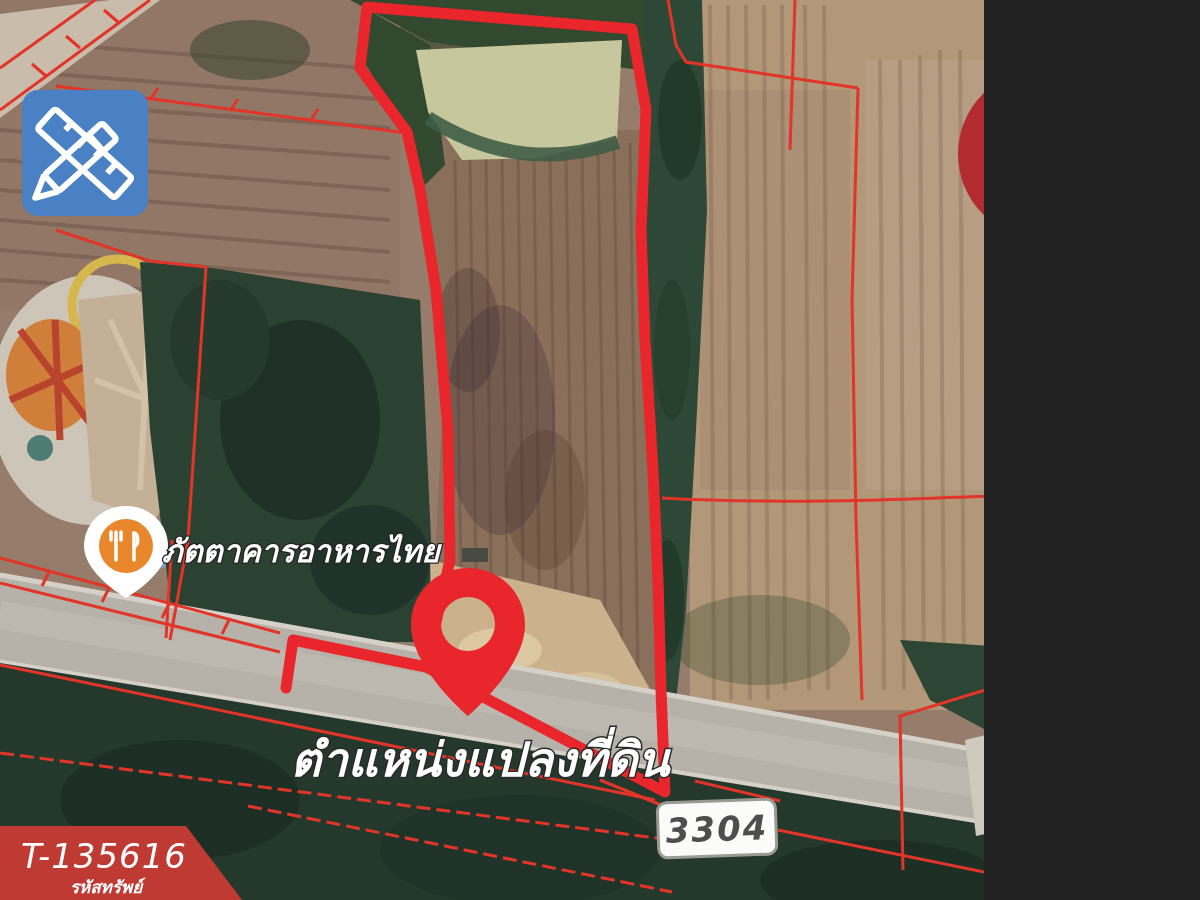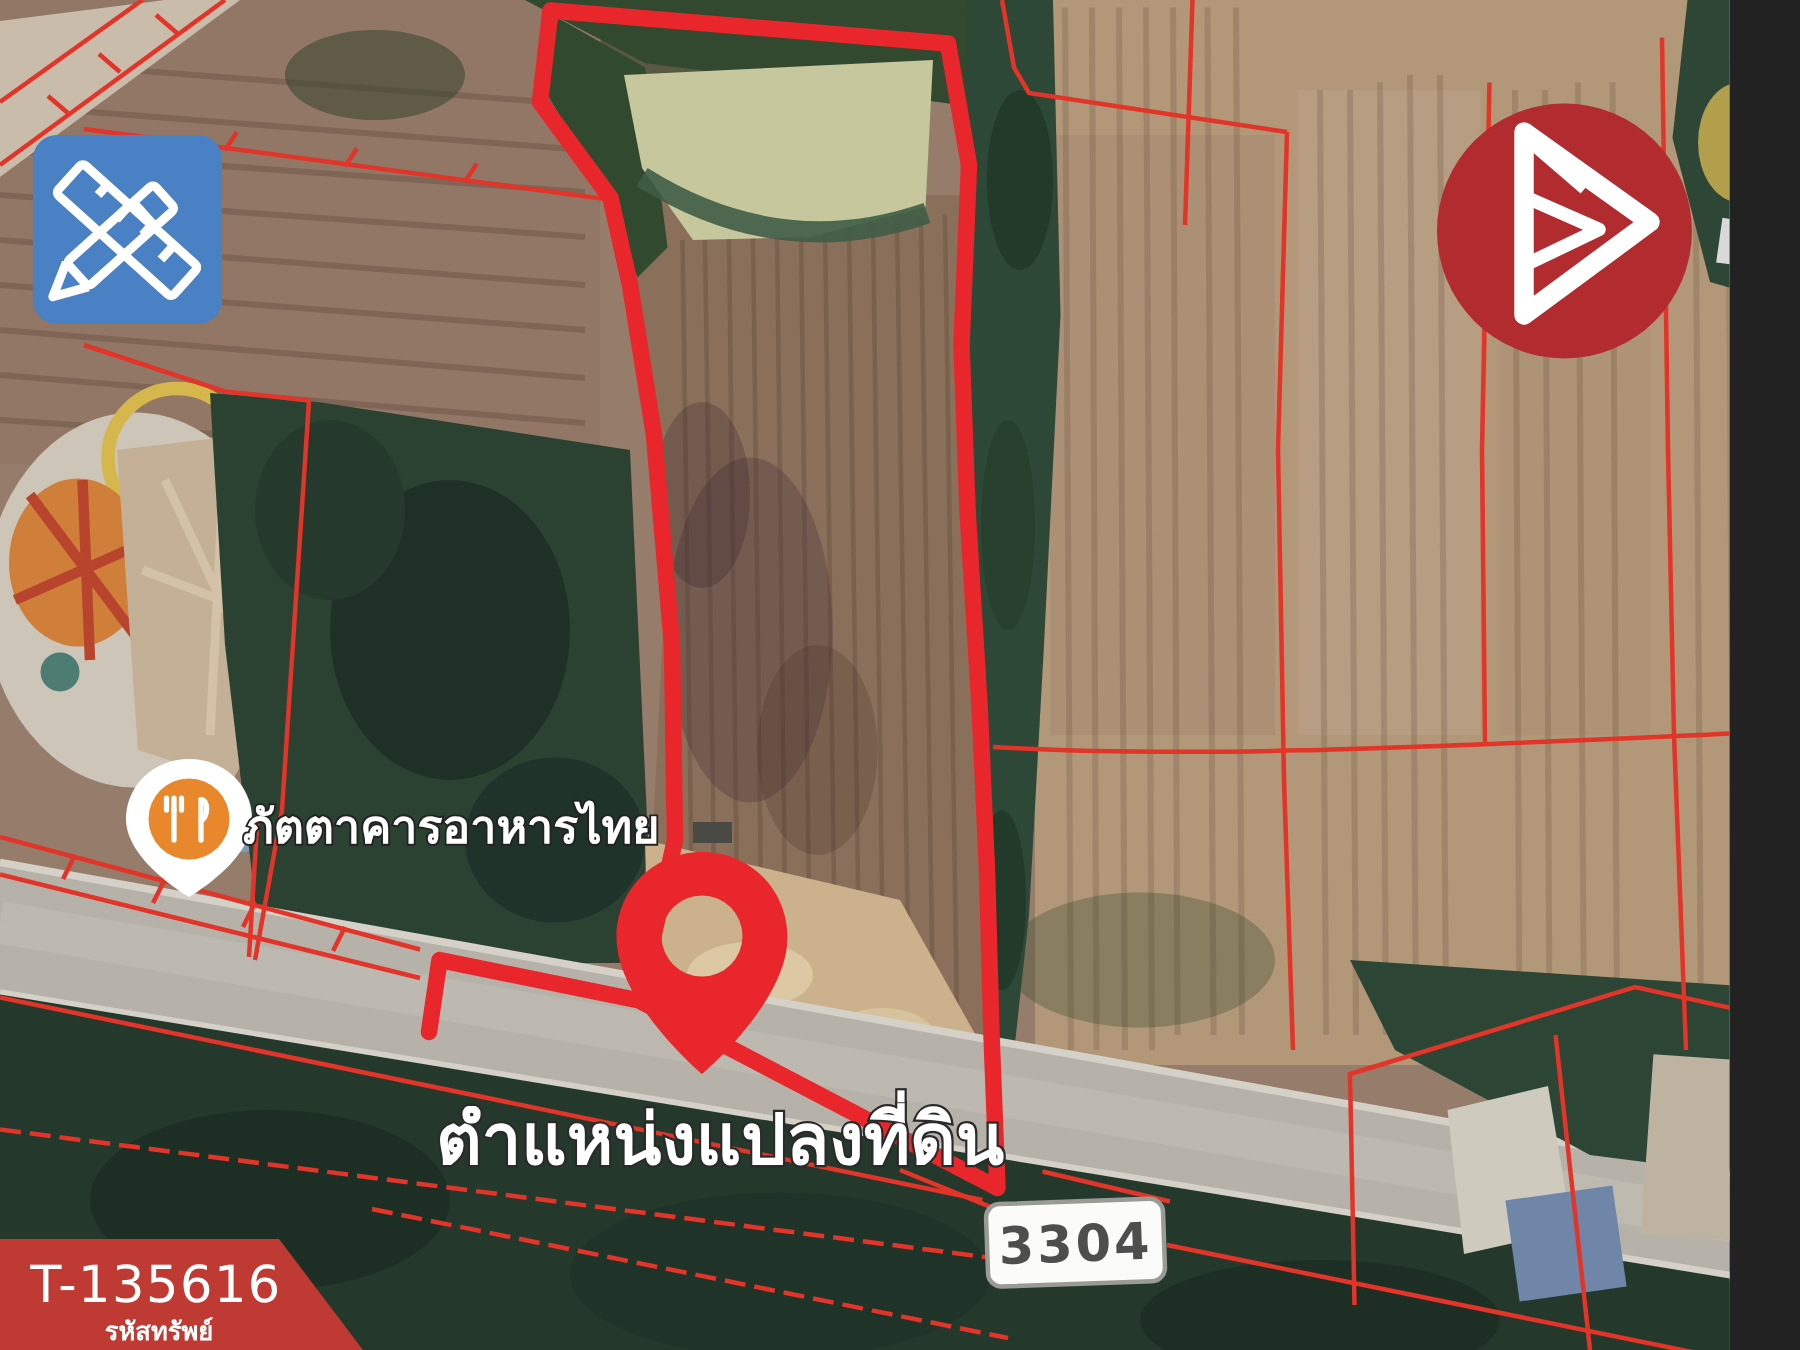--- a/index.html
+++ b/index.html
@@ -1,17 +1,17 @@
 <!DOCTYPE html>
 <html><head>
 <meta charset="utf-8">
 <style>
   html,body{margin:0;padding:0;background:#222;}
-  .stage{position:relative;width:1153px;height:900px;overflow:hidden;
-         font-family:"DejaVu Sans","Liberation Sans",sans-serif;}
+  .stage{position:relative;width:984px;height:900px;overflow:hidden;
+         font-family:"DejaVu Sans","Liberation Sans",sans-serif;font-style:italic;}
   svg{display:block}
   text{font-family:"DejaVu Sans","Liberation Sans",sans-serif;}
   .outlined-label{paint-order:stroke;stroke:#2a2a2a;stroke-width:3px;fill:#fff;font-weight:bold;}
   .outlined-label-sm{paint-order:stroke;stroke:#222;stroke-width:2.5px;fill:#fff;font-weight:bold;}
   .badge-text{fill:#4e4e4e;font-weight:bold;letter-spacing:2px;}
   .banner-code{fill:#fff;letter-spacing:1px;}
   .banner-sub{fill:#fff;font-weight:bold;}
 </style>
 </head>
 <body>

